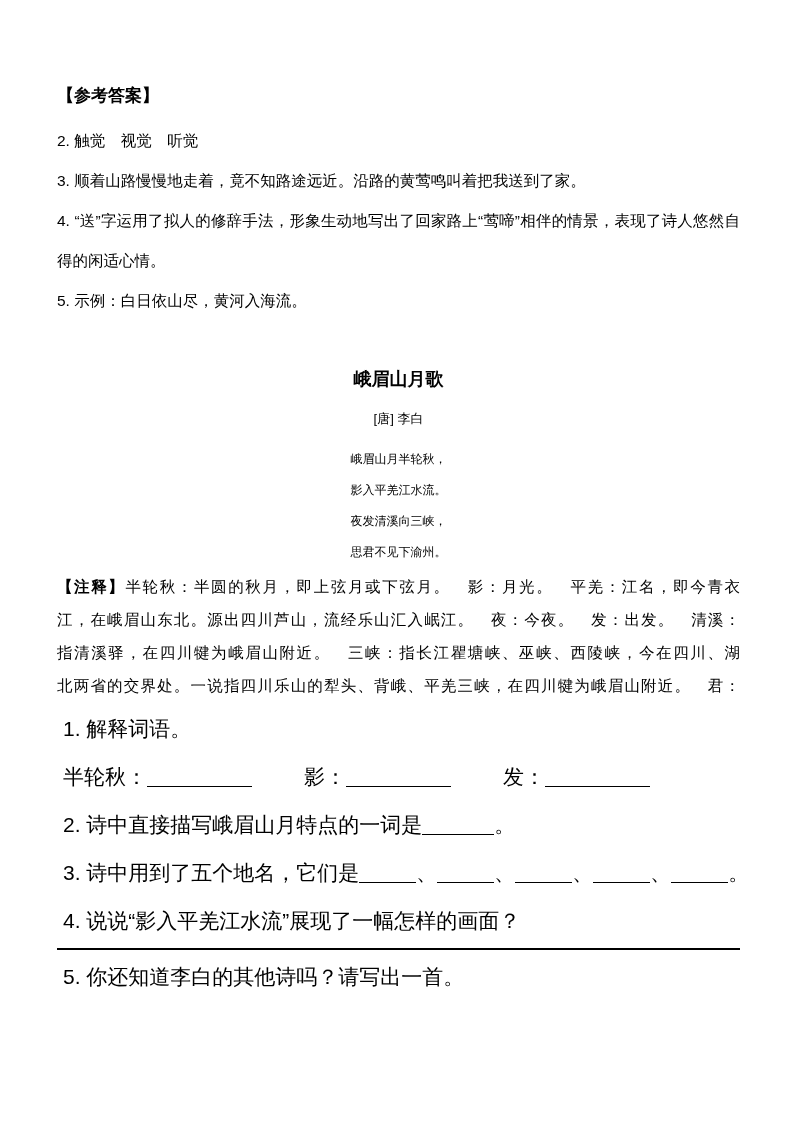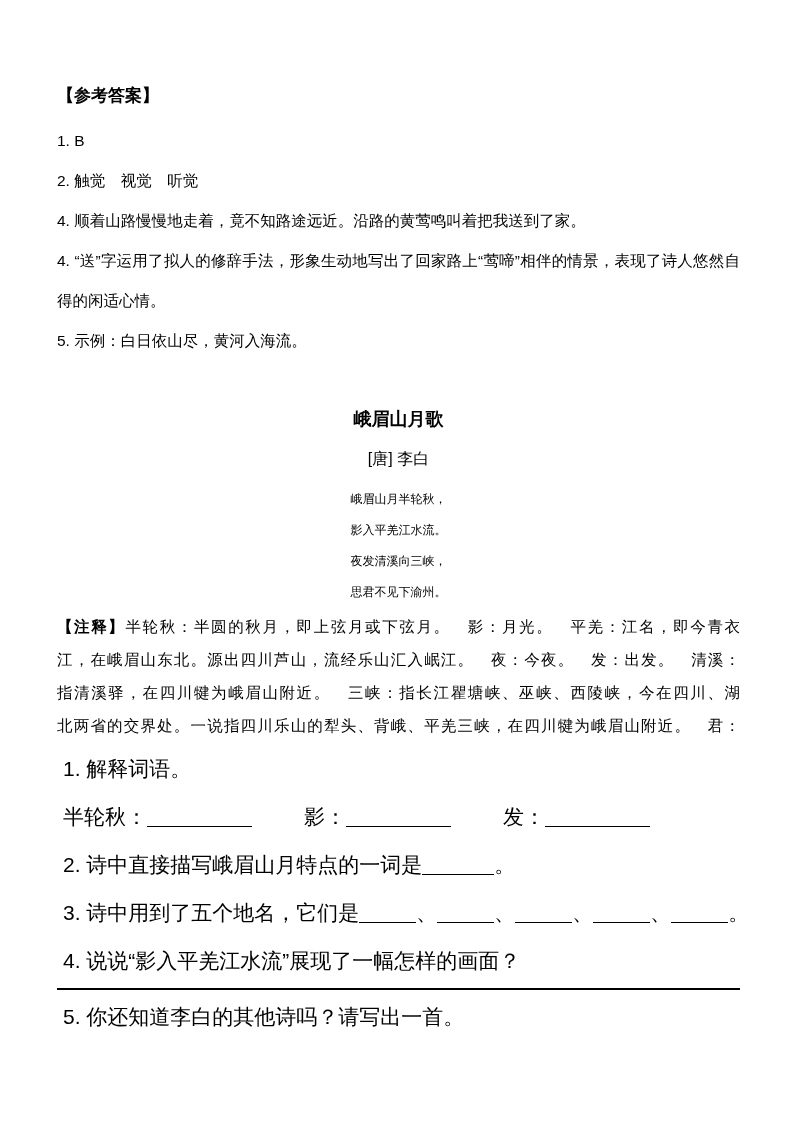--- a/index.html
+++ b/index.html
@@ -39,21 +39,21 @@
     text-align: center;
     margin-top: 45px;
   }
   .poem-title {
     font-size: 18px;
     font-weight: bold;
     line-height: 26px;
     margin-top: 37px;
   }
   .poem-author {
-    font-size: 16px;
+    font-size: 13px;
     line-height: 22px;
     margin-top: 16px;
   }
   .poem-body {
     margin-top: 14px;
   }
   .poem-line {
     font-family: "Liberation Serif", serif;
     font-size: 12px;
     line-height: 31px;
@@ -103,23 +103,22 @@
     margin: 2px 0 0 0;
   }
 </style>
 </head>
 <body>
 
 <div class="page">
 
   <section>
     <h2 class="ak-heading">【参考答案】</h2>
-    <p class="ak-item">1. B</p>
     <p class="ak-item">2. 触觉　视觉　听觉</p>
-    <p class="ak-item">4. 顺着山路慢慢地走着，竟不知路途远近。沿路的黄莺鸣叫着把我送到了家。</p>
+    <p class="ak-item">3. 顺着山路慢慢地走着，竟不知路途远近。沿路的黄莺鸣叫着把我送到了家。</p>
     <p class="ak-item">4. “送”字运用了拟人的修辞手法，形象生动地写出了回家路上“莺啼”相伴的情景，表现了诗人悠然自得的闲适心情。</p>
     <p class="ak-item">5. 示例：白日依山尽，黄河入海流。</p>
   </section>
 
   <section class="poem">
     <div class="poem-title">峨眉山月歌</div>
     <div class="poem-author">[唐] 李白</div>
     <div class="poem-body">
       <div class="poem-line">峨眉山月半轮秋，</div>
       <div class="poem-line">影入平羌江水流。</div>

